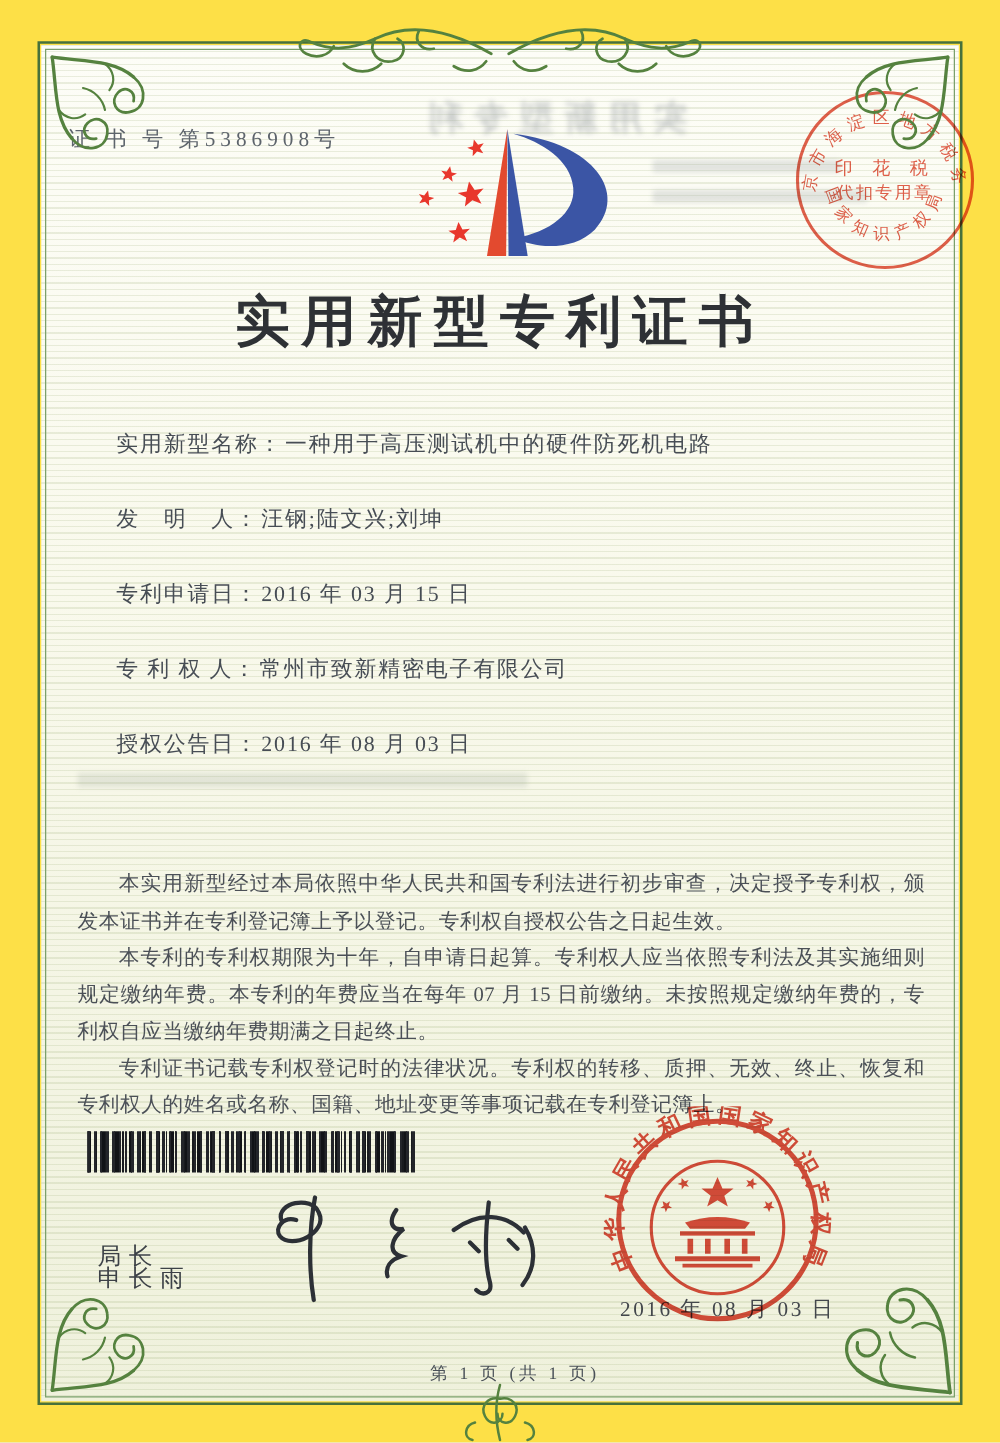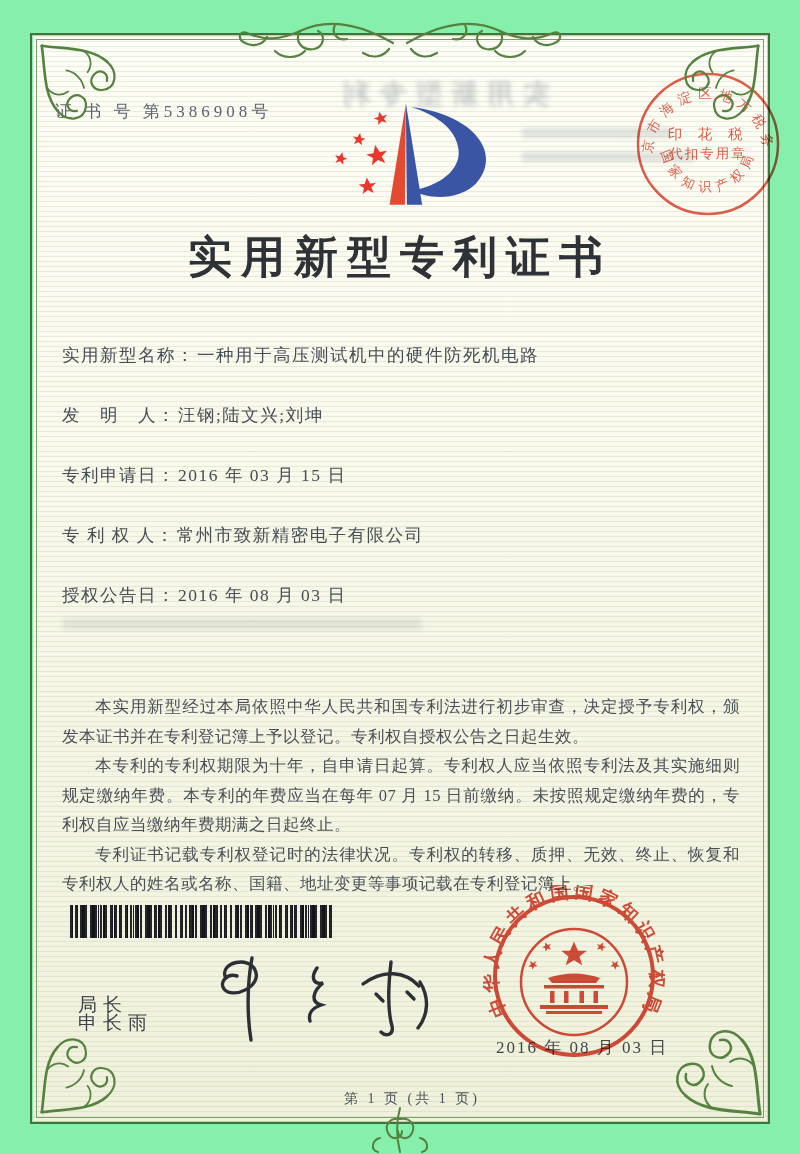--- a/index.html
+++ b/index.html
@@ -1,18 +1,18 @@
 <!DOCTYPE html>
 <html><head>
 <meta charset="utf-8">
 <style>
   html,body { margin:0; padding:0; background:#e9e9e2; }
   .page {
     position:relative; width:800px; height:1154px; margin:0 auto;
-    background:#86efac; overflow:hidden;
+    background:#fde047; overflow:hidden;
     font-family:"Liberation Serif","DejaVu Serif",serif;
     color:#3f454d;
   }
   
   .inner-bg {
     position:absolute; left:33px; top:36px; right:33px; bottom:33px;
     background:
       repeating-linear-gradient(180deg, rgba(163,180,128,0.22) 0 1px, rgba(0,0,0,0) 1px 5px),
       linear-gradient(180deg,#fdfdf7 0%,#f9f9ec 40%,#eff1dc 100%);
   }
@@ -35,21 +35,21 @@
 
   .logo { left:288px; top:96px; z-index:2; }
   .tax-stamp { left:622px; top:58px; z-index:3; mix-blend-mode:multiply; opacity:.88; }
 
   .cert-title {
     left:0; top:228px; width:100%; text-align:center;
     font-size:44px; font-weight:bold; letter-spacing:9px; color:#2e3135; z-index:2;
   }
 
   .fields { left:62px; top:343px; width:680px; z-index:2; }
-  .field-row { height:60px; font-size:17.5px; letter-spacing:1.5px; color:#474d55; }
+  .field-row { height:60px; font-size:17.5px; letter-spacing:1.5px; color:#474d55;margin-left:31px; }
   .field-row .lbl { margin-right:2px; }
 
   .body-text {
     left:62px; top:692px; width:678px; z-index:2;
     font-size:16.5px; line-height:29.5px; color:#4b5057;
     text-align:justify; letter-spacing:0.5px;
   }
   .body-text p { margin:0; text-indent:2em; }
 
   .barcode {

